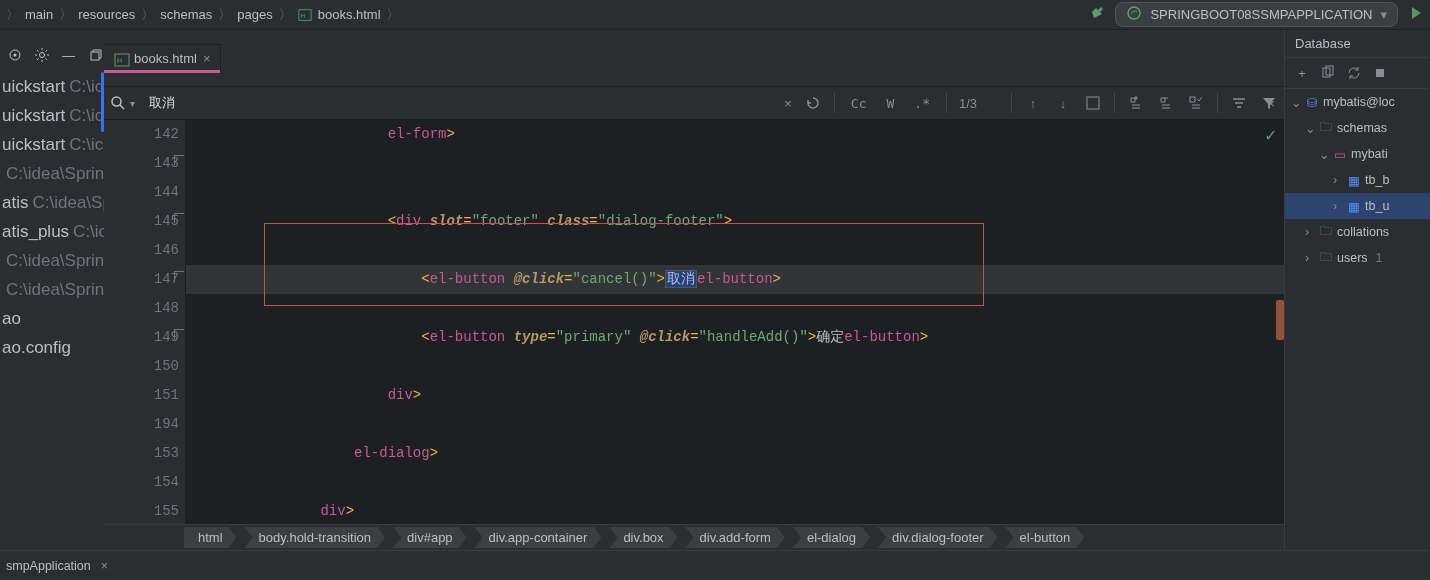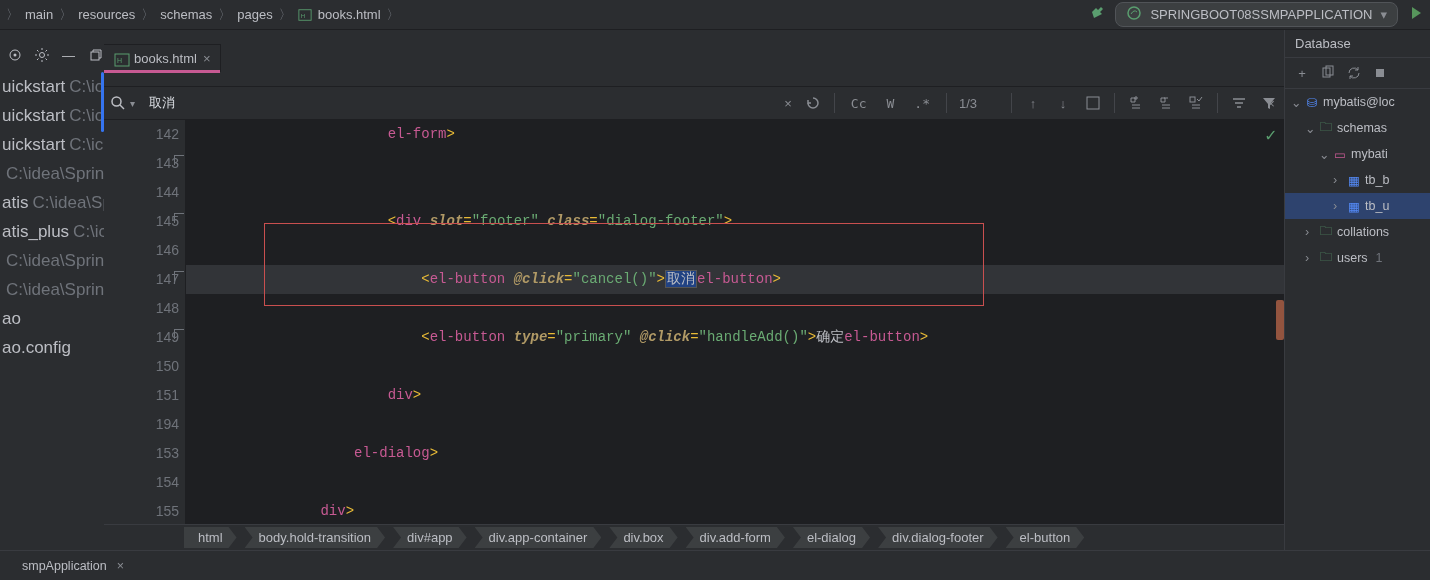--- a/index.html
+++ b/index.html
@@ -1,17 +1,17 @@
 <!DOCTYPE html>
 <html><head>
 <meta charset="utf-8">
 <style>
 * { margin:0; padding:0; box-sizing:border-box; }
 body { background:#2b2d30; color:#bcbec4; font-family:-apple-system,"Segoe UI",sans-serif; font-size:13px; overflow:hidden; width:1430px; height:580px; position:relative; }
-.mono { font-family:Liberation Sans, sans-serif; }
+.mono { font-family:Liberation Mono, monospace; }
 
 
 .topbar { position:absolute; top:0; left:0; right:0; height:30px; background:#2b2d30; display:flex; align-items:center; padding:0 6px; border-bottom:1px solid #1e1f22; }
 .bc { display:flex; align-items:center; gap:6px; color:#bcbec4; }
 .bc-sep { color:#6f737a; }
 .bc-icon { width:14px; height:14px; display:inline-flex; align-items:center; justify-content:center; color:#5a9e6f; }
 .topbar-right { margin-left:auto; display:flex; align-items:center; gap:10px; }
 .hammer { color:#5a9e6f; }
 .run-config { background:#3c3f41; border:1px solid #515458; border-radius:8px; padding:2px 10px; display:flex; align-items:center; gap:8px; color:#bcbec4; }
 .run-config .kite { color:#5a9e6f; }
@@ -62,21 +62,21 @@
 .redbox { position:absolute; border:1px solid #c94f4f; pointer-events:none; }
 .check { position:absolute; top:4px; right:8px; color:#5a9e6f; font-size:18px; }
 .mini-scroll { position:absolute; right:0; top:180px; width:8px; height:40px; background:#93543f; border-radius:2px; }
 
 
 .crumbbar { position:absolute; left:104px; right:146px; height:26px; bottom:30px; background:#2b2d30; display:flex; align-items:center; padding-left:80px; gap:0; border-top:1px solid #393b40; }
 .crumb { padding:3px 14px; background:#3c3f41; color:#bcbec4; margin-right:8px; position:relative; clip-path:polygon(0 0, calc(100% - 8px) 0, 100% 50%, calc(100% - 8px) 100%, 0 100%, 8px 50%); }
 .crumb:first-child { clip-path:polygon(0 0, calc(100% - 8px) 0, 100% 50%, calc(100% - 8px) 100%, 0 100%); }
 
 
-.status { position:absolute; left:0; right:0; bottom:0; height:30px; background:#2b2d30; border-top:1px solid #393b40; display:flex; align-items:center; padding:0 22px; gap:10px; font-size:12.5px; color:#bcbec4; }
+.status { position:absolute; left:0; right:0; bottom:0; height:30px; background:#2b2d30; border-top:1px solid #393b40; display:flex; align-items:center; padding:0 6px; gap:10px; font-size:12.5px; color:#bcbec4; }
 .status .x { color:#8a8d93; }
 .watermark { position:absolute; right:10px; bottom:32px; color:#9a9a9a; font-size:13px; }
 
 
 .dbpanel { position:absolute; top:30px; right:0; width:146px; bottom:30px; background:#2b2d30; border-left:1px solid #393b40; display:flex; flex-direction:column; }
 .dbtitle { padding:6px 10px; color:#bcbec4; border-bottom:1px solid #393b40; }
 .dbtoolbar { display:flex; gap:8px; padding:6px 8px; color:#8a8d93; border-bottom:1px solid #393b40; }
 .dbtree { flex:1; font-size:12.5px; }
 .dbtree .node { height:26px; display:flex; align-items:center; gap:4px; padding-left:6px; white-space:nowrap; overflow:hidden; }
 .dbtree .node.sel { background:#2e436e; color:#fff; }

